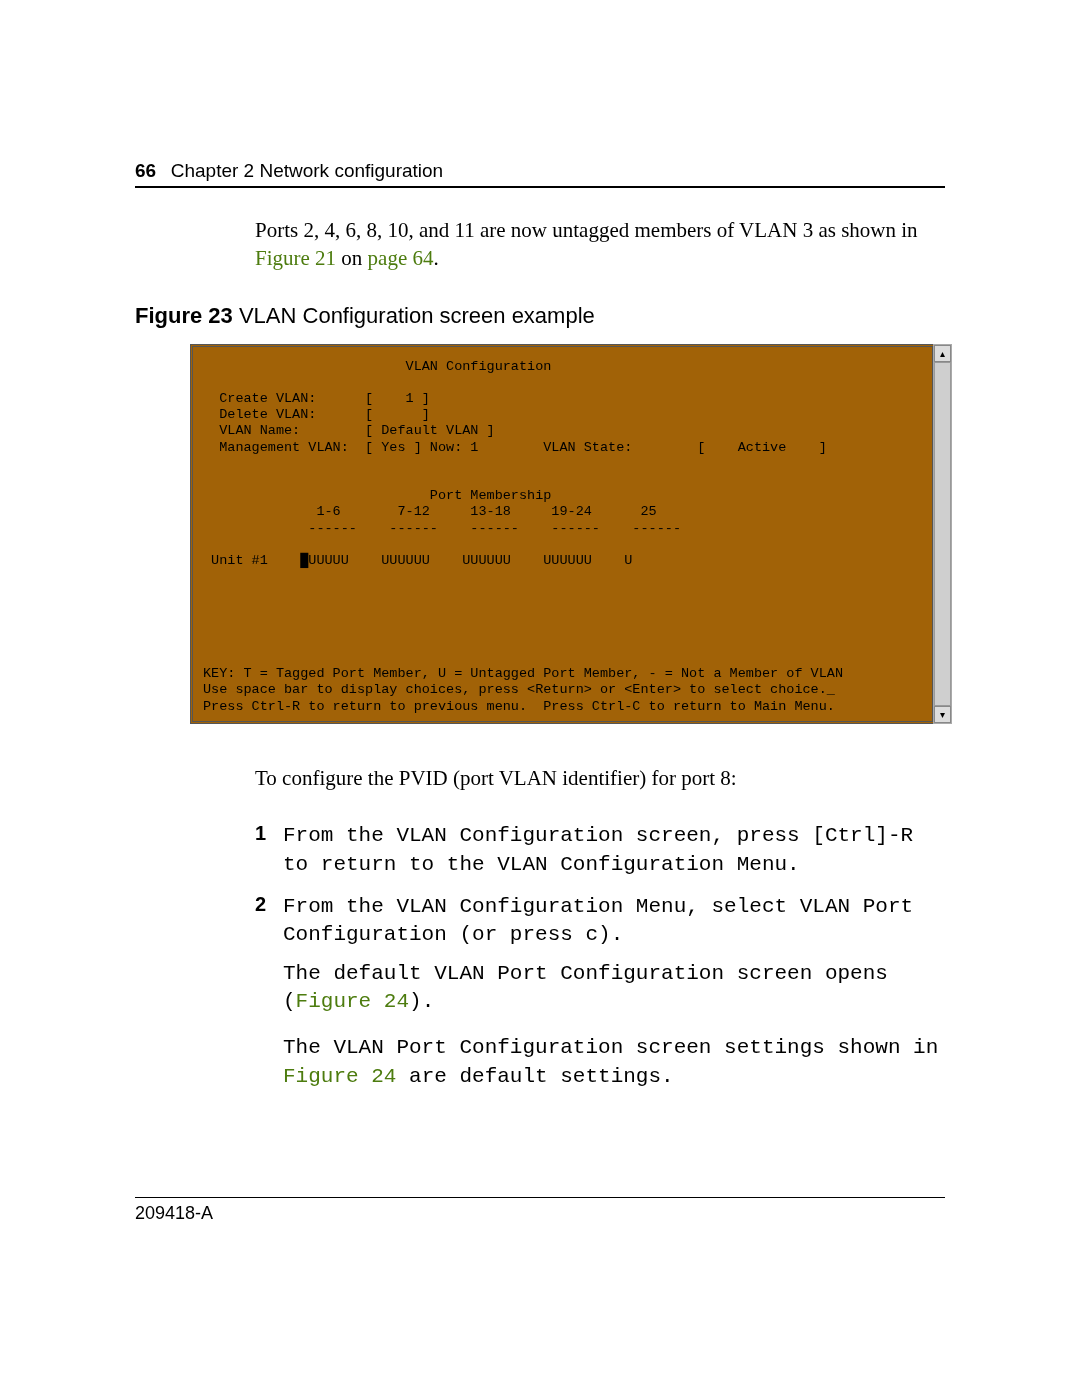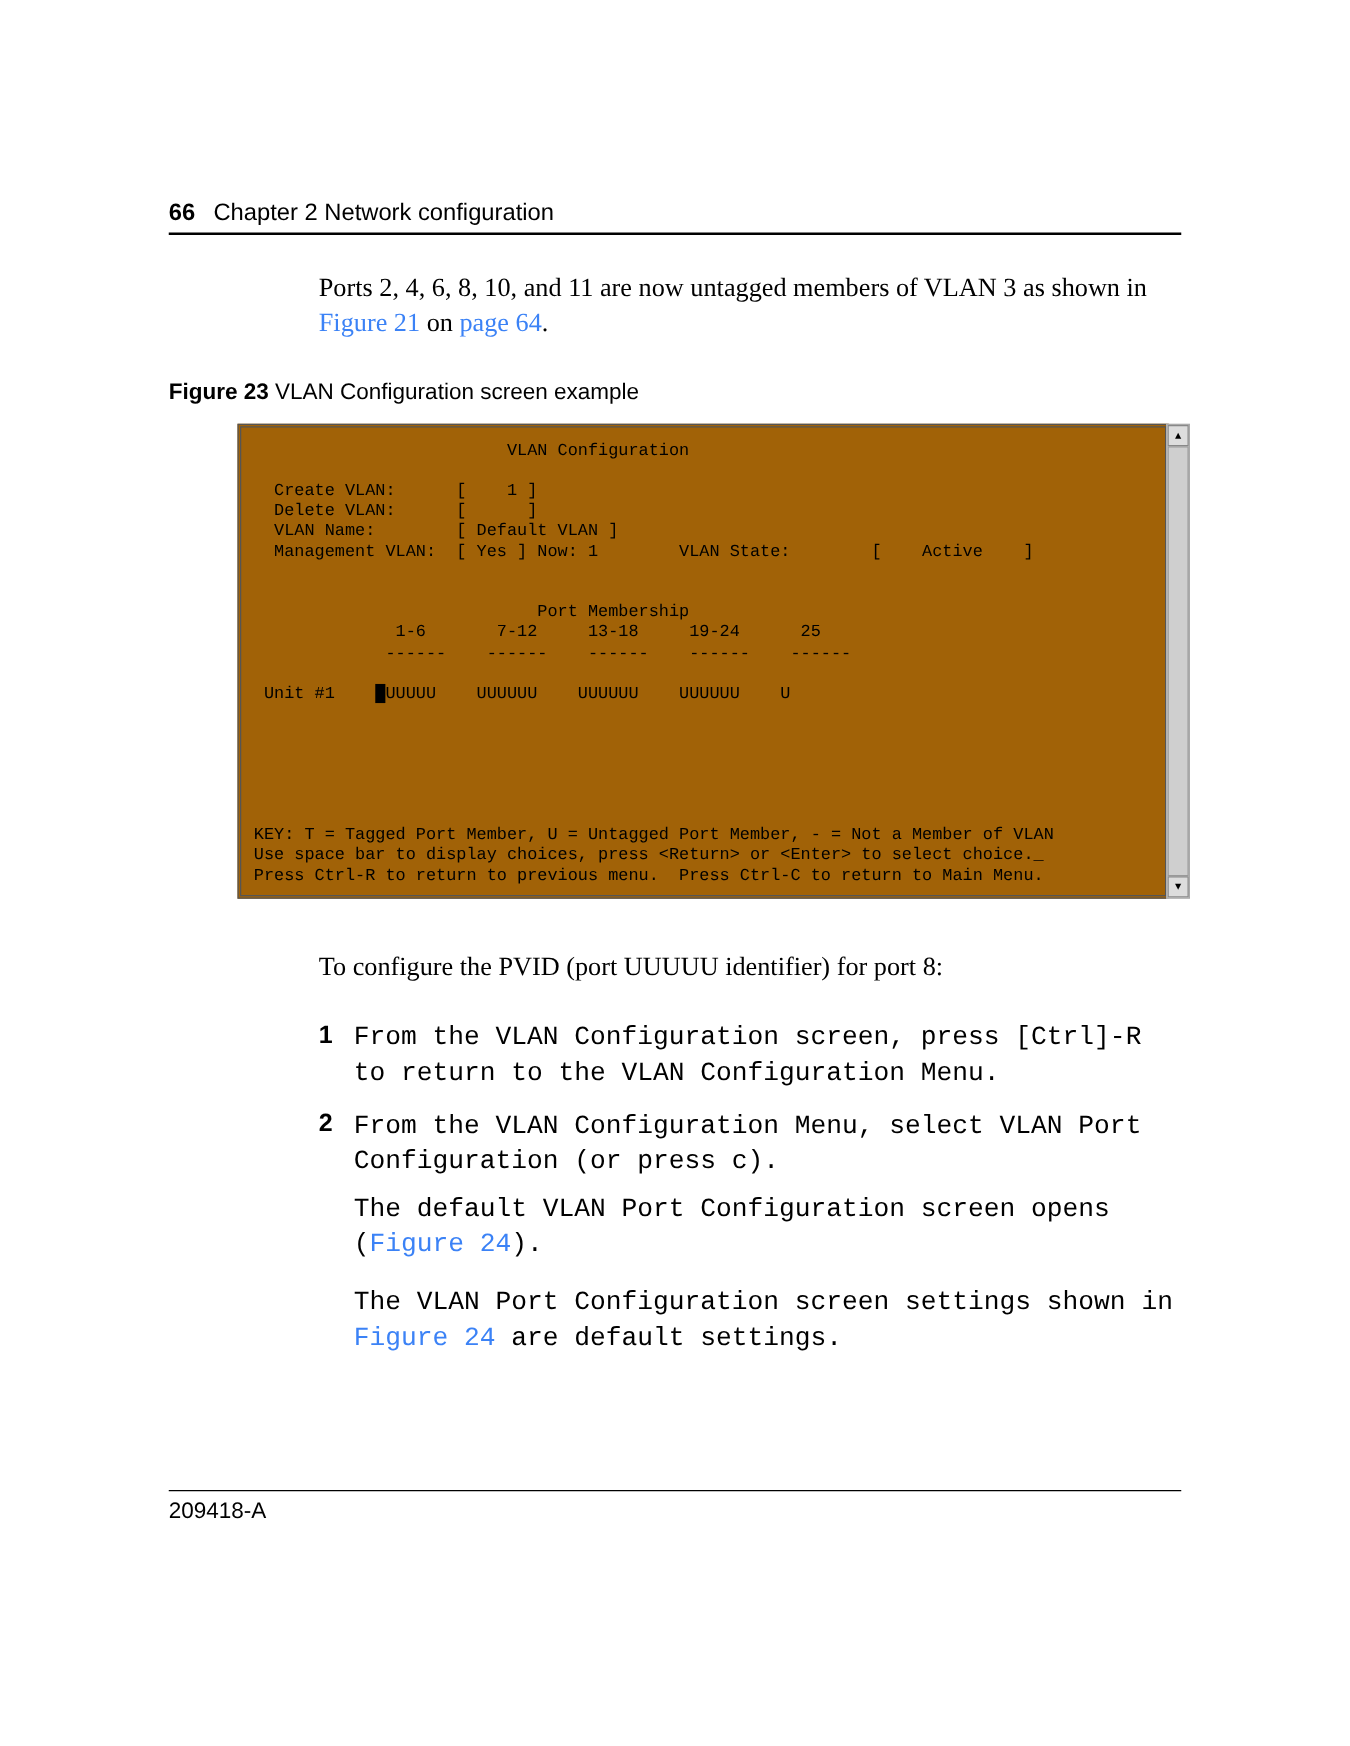--- a/index.html
+++ b/index.html
@@ -28,26 +28,26 @@
   .run-header .page-num {
     font-weight: bold;
   }
   .body-para {
     font-size: 21px;
     line-height: 1.35;
     margin: 0 0 18px 0;
     padding-left: 120px;
   }
   a.xref {
-    color: #3b82f6;
+    color: #4d7c0f;
     text-decoration: none;
   }
   .fig-caption {
     font-family: Arial, Helvetica, sans-serif;
-    font-size: 18px;
+    font-size: 22px;
     margin: 30px 0 15px 0;
   }
   .fig-caption .fig-label {
     font-weight: bold;
   }
   .terminal-wrap {
     margin-left: 55px;
     margin-right: 10px;
     position: relative;
   }
@@ -169,21 +169,21 @@
 KEY: T = Tagged Port Member, U = Untagged Port Member, - = Not a Member of VLAN
 Use space bar to display choices, press &lt;Return&gt; or &lt;Enter&gt; to select choice._
 Press Ctrl-R to return to previous menu.  Press Ctrl-C to return to Main Menu.</div>
     <div class="scrollbar">
       <div class="scroll-btn up">▴</div>
       <div class="scroll-thumb"></div>
       <div class="scroll-btn down">▾</div>
     </div>
   </div>
 
-  <p class="body-para" style="margin-top:40px;">To configure the PVID (port UUUUU identifier) for port 8:</p>
+  <p class="body-para" style="margin-top:40px;">To configure the PVID (port VLAN identifier) for port 8:</p>
 
   <div class="step-list">
     <div class="step">
       <div class="num">1</div>
       <div class="txt">From the VLAN Configuration screen, press [Ctrl]-R to return to the VLAN Configuration Menu.</div>
     </div>
     <div class="step">
       <div class="num">2</div>
       <div class="txt">
         <span>From the VLAN Configuration Menu, select VLAN Port Configuration (or press c).</span>

